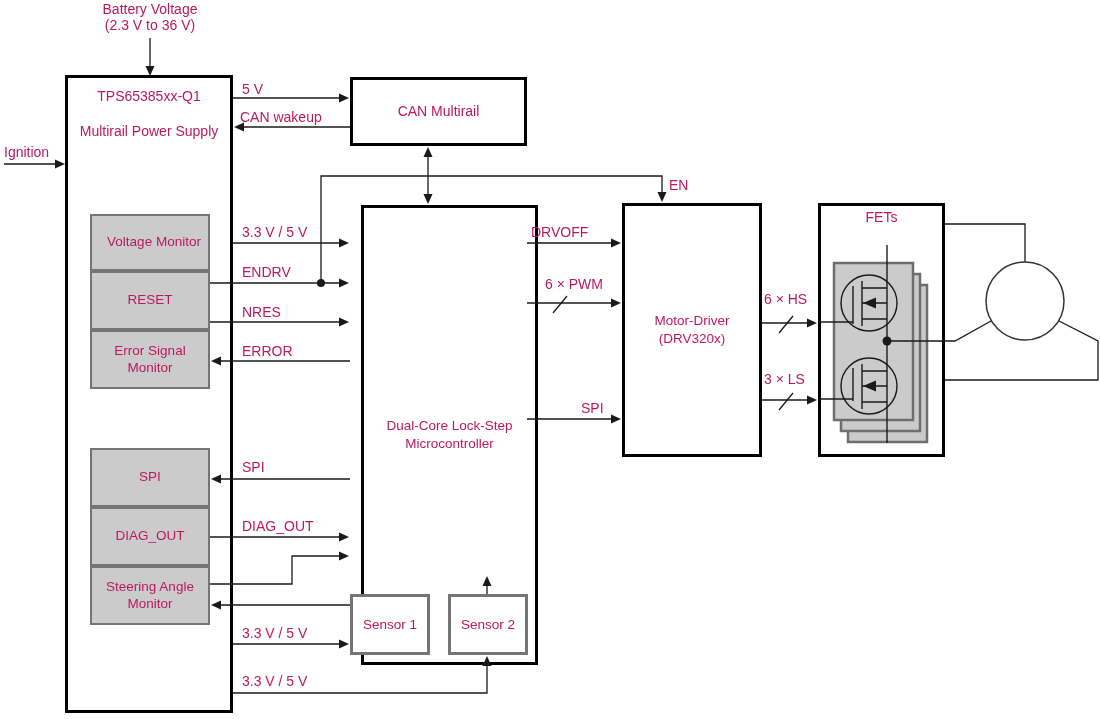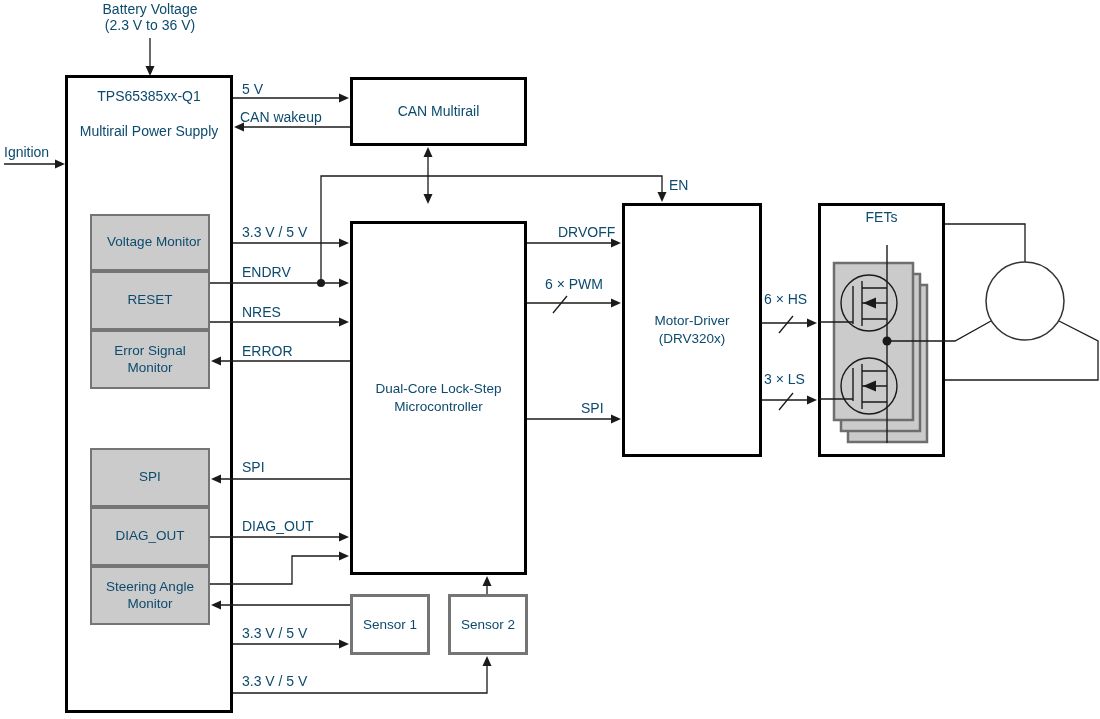--- a/index.html
+++ b/index.html
@@ -1,18 +1,18 @@
 <!DOCTYPE html>
 <html><head>
 <meta charset="utf-8">
 <style>
   html,body{margin:0;padding:0;background:#fff;}
   #stage{
     position:relative;width:1100px;height:719px;background:#ffffff;
-    font-family:"Liberation Sans","DejaVu Sans",sans-serif;color:#0c4a6e;
+    font-family:"Liberation Sans","DejaVu Sans",sans-serif;color:#be185d;
     overflow:hidden;
   }
   .box{position:absolute;box-sizing:border-box;border:3px solid #000;background:#fff;}
   .fn-block{
     position:absolute;box-sizing:border-box;left:90px;width:120px;
     background:#cbcbcb;border:2px solid #757575;
     display:flex;align-items:center;justify-content:center;text-align:center;
     font-size:13.5px;line-height:1.25;
   }
   .sensor{
@@ -59,21 +59,21 @@
       <span>DIAG_OUT</span>
     </div>
   <div class="fn-block" style="top:566px;height:59px;">
       <span>Steering Angle Monitor</span>
     </div>
 
   <div class="box flexcenter" style="left:350px;top:77px;width:177px;height:69px;">
     <span style="font-size:14px;">CAN Multirail</span>
   </div>
 
-  <div class="box flexcenter" style="left:350px;top:205px;width:177px;height:354px;margin-top:16px;">
+  <div class="box flexcenter" style="left:361px;top:205px;width:177px;height:460px;">
     <span>Dual-Core Lock-Step</span>
     <span>Microcontroller</span>
   </div>
 
   <div class="box flexcenter" style="left:622px;top:203px;width:140px;height:254px;">
     <span>Motor-Driver</span>
     <span>(DRV320x)</span>
   </div>
 
   <div class="box" style="left:818px;top:203px;width:127px;height:254px;">
@@ -91,21 +91,21 @@
   <div class="lbl" style="left:240px;top:109px;">CAN wakeup</div>
   <div class="lbl" style="left:242px;top:224px;">3.3 V / 5 V</div>
   <div class="lbl" style="left:242px;top:264px;">ENDRV</div>
   <div class="lbl" style="left:242px;top:304px;">NRES</div>
   <div class="lbl" style="left:242px;top:343px;">ERROR</div>
   <div class="lbl" style="left:242px;top:459px;">SPI</div>
   <div class="lbl" style="left:242px;top:518px;">DIAG_OUT</div>
   <div class="lbl" style="left:242px;top:625px;">3.3 V / 5 V</div>
   <div class="lbl" style="left:242px;top:673px;">3.3 V / 5 V</div>
   <div class="lbl" style="left:669px;top:177px;">EN</div>
-  <div class="lbl" style="left:558px;top:224px;">DRVOFF</div>
+  <div class="lbl" style="left:531px;top:224px;">DRVOFF</div>
   <div class="lbl" style="left:545px;top:276px;">6 × PWM</div>
   <div class="lbl" style="left:581px;top:400px;">SPI</div>
   <div class="lbl" style="left:764px;top:291px;">6 × HS</div>
   <div class="lbl" style="left:764px;top:371px;">3 × LS</div>
 
   <div class="lbl center-lbl" style="left:1004px;top:289px;width:42px;font-size:21px;">M</div>
 
   <svg width="1100" height="719" viewBox="0 0 1100 719">
 
     <g>

